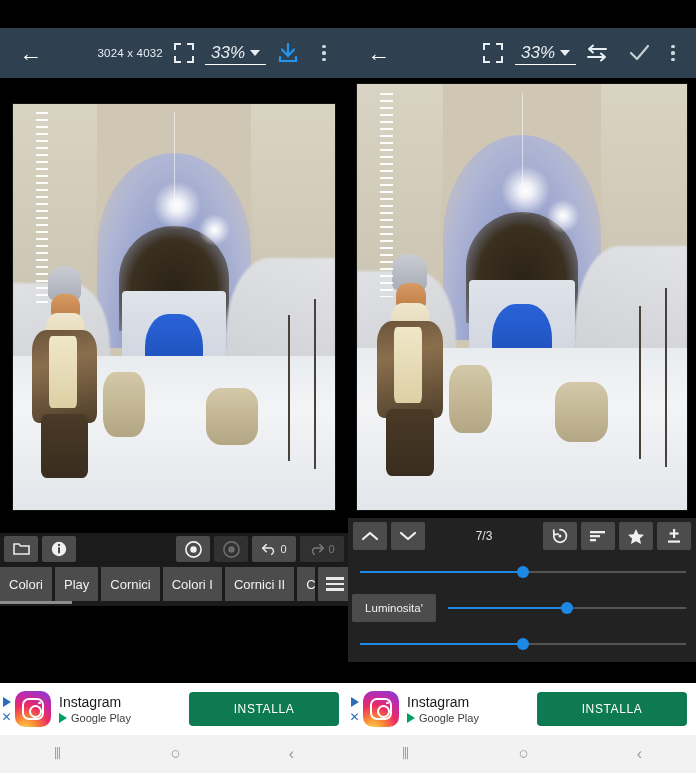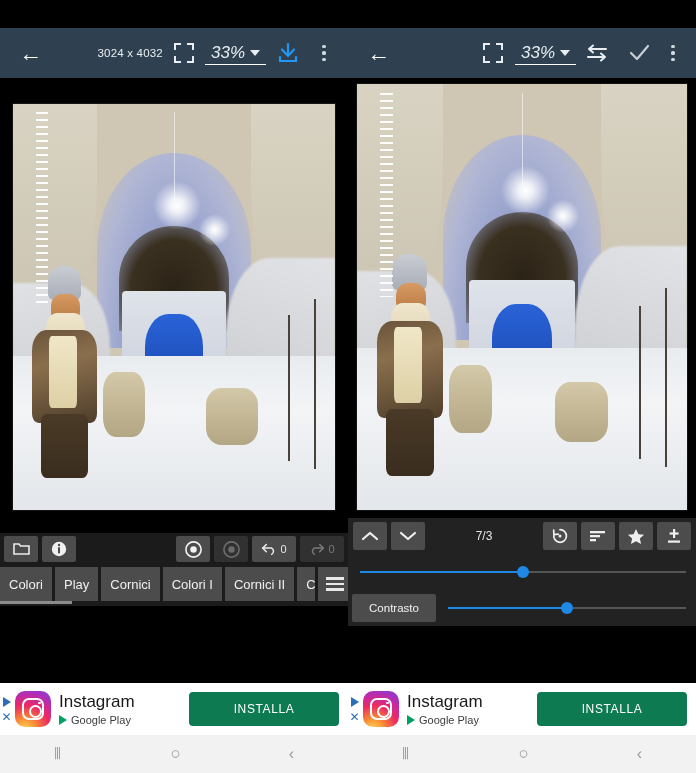--- a/index.html
+++ b/index.html
@@ -162,21 +162,21 @@
   .ad-choices .xx { color:#2a6ebb; font-size:12px; line-height:10px; }
   .ig-icon { width:36px; height:36px; border-radius:10px; margin-left:2px; flex:0 0 auto;
              background:radial-gradient(circle at 28% 108%, #fdd85d 0%, #fa8e32 24%, #ec2b62 52%, #c32aa3 72%, #7b3fe4 100%);
              display:flex; align-items:center; justify-content:center; }
   .ig-icon .sq { width:22px;height:22px;border:2.6px solid #fff;border-radius:7px;position:relative; }
   .ig-icon .sq::before{content:"";position:absolute;left:50%;top:50%;width:9px;height:9px;margin:-4.5px 0 0 -4.5px;
                        border:2.4px solid #fff;border-radius:50%;}
   .ig-icon .sq::after{content:"";position:absolute;right:1.5px;top:1.5px;width:2.6px;height:2.6px;
                       border-radius:50%;background:#fff;}
   .ad-text { margin-left:8px; display:flex; flex-direction:column; gap:2px; }
-  .ad-title { color:#1a1a1a; font-size:17px; }
+  .ad-title { color:#1a1a1a; font-size:14px; }
   .ad-sub { display:flex; align-items:center; gap:4px; color:#3c3c3c; font-size:11px; }
   .gp-tri { width:0;height:0;border-top:5px solid transparent;border-bottom:5px solid transparent;
             border-left:8px solid #00a063; }
   .ad-cta { margin-left:auto; margin-right:9px; background:#0d7a52; color:#fff;
             font-size:12px; letter-spacing:.6px; padding:10px 0; width:150px; text-align:center;
             border-radius:4px; }
 
   
   .navbar { position:absolute; bottom:0; left:0; width:696px; height:38px; background:#f2f2f2;
             display:flex; }
@@ -459,21 +459,28 @@
     </div>
 
     <div class="sliderrow">
       <div class="slider">
         <div class="track"></div>
         <div class="fill" style="width:50%"></div>
         <div class="knob" style="left:50%"></div>
       </div>
     </div>
     <div class="sliderrow">
-      <div class="slabel">Contrasto</div>
+      <div class="slabel">Luminosita'</div>
+      <div class="slider">
+        <div class="track"></div>
+        <div class="fill" style="width:50%"></div>
+        <div class="knob" style="left:50%"></div>
+      </div>
+    </div>
+    <div class="sliderrow">
       <div class="slider">
         <div class="track"></div>
         <div class="fill" style="width:50%"></div>
         <div class="knob" style="left:50%"></div>
       </div>
     </div>
 
     <div class="ad">
       <div class="ad-choices">
         <span class="tri"></span>

